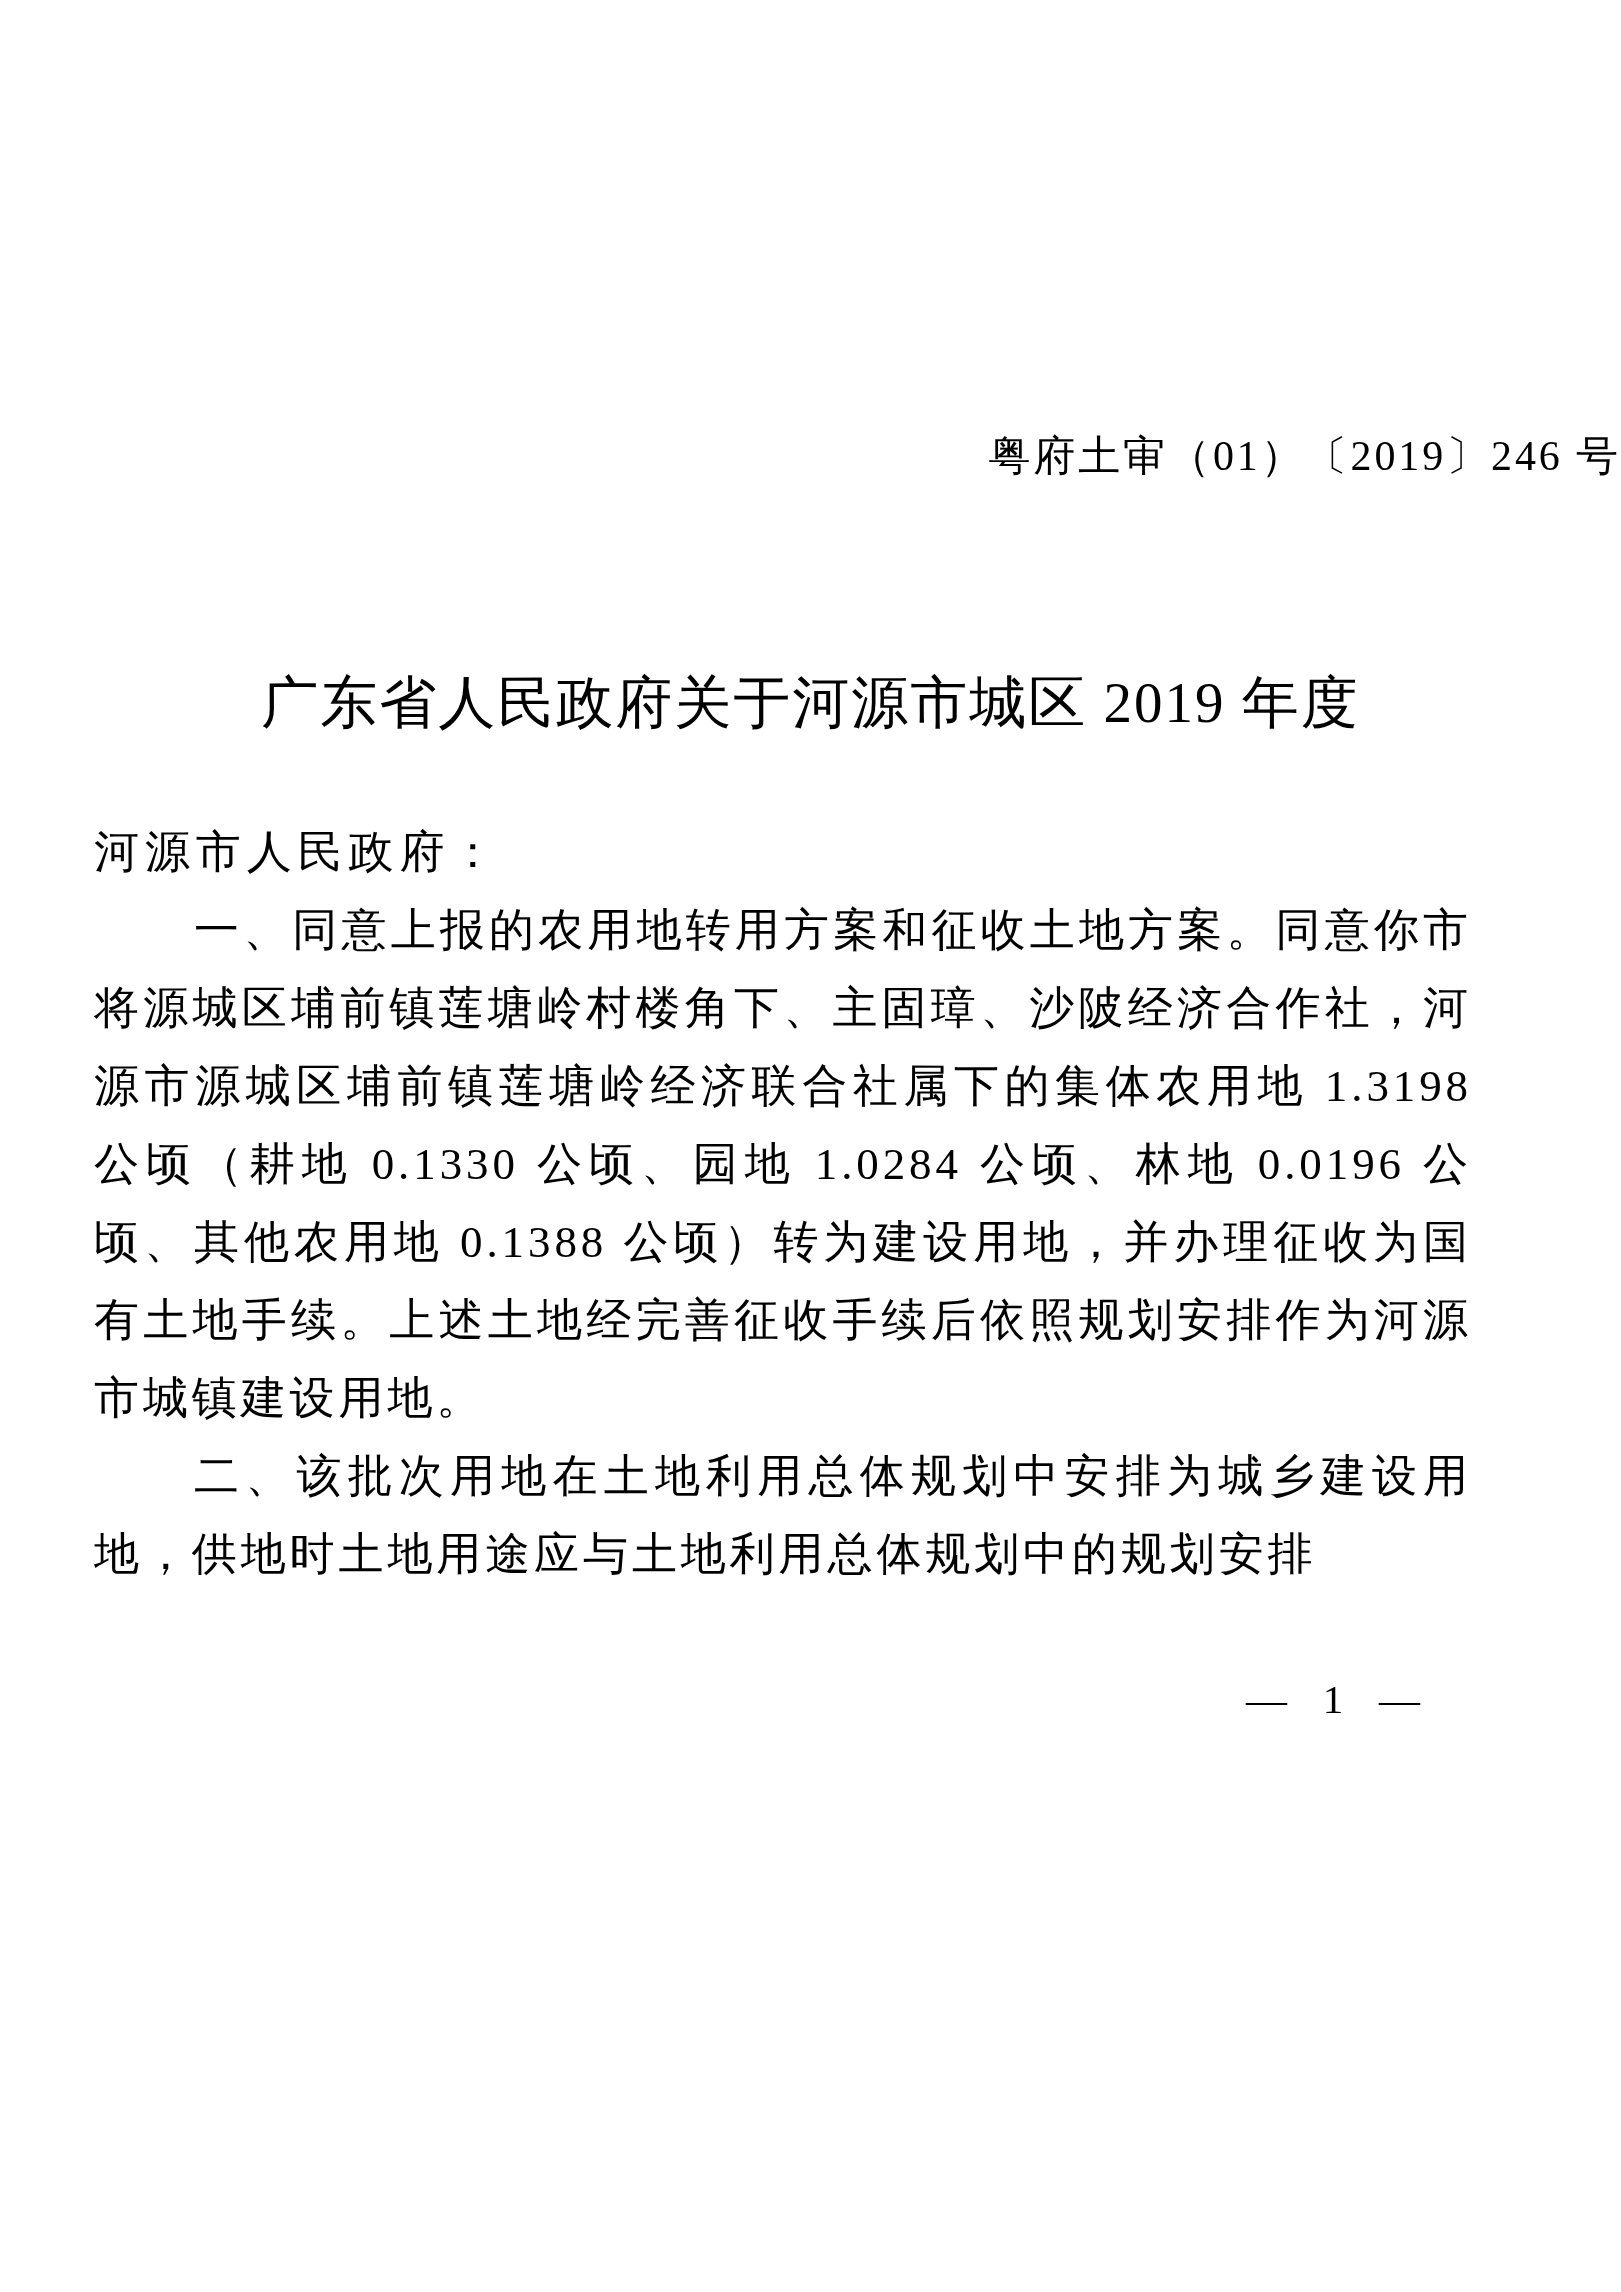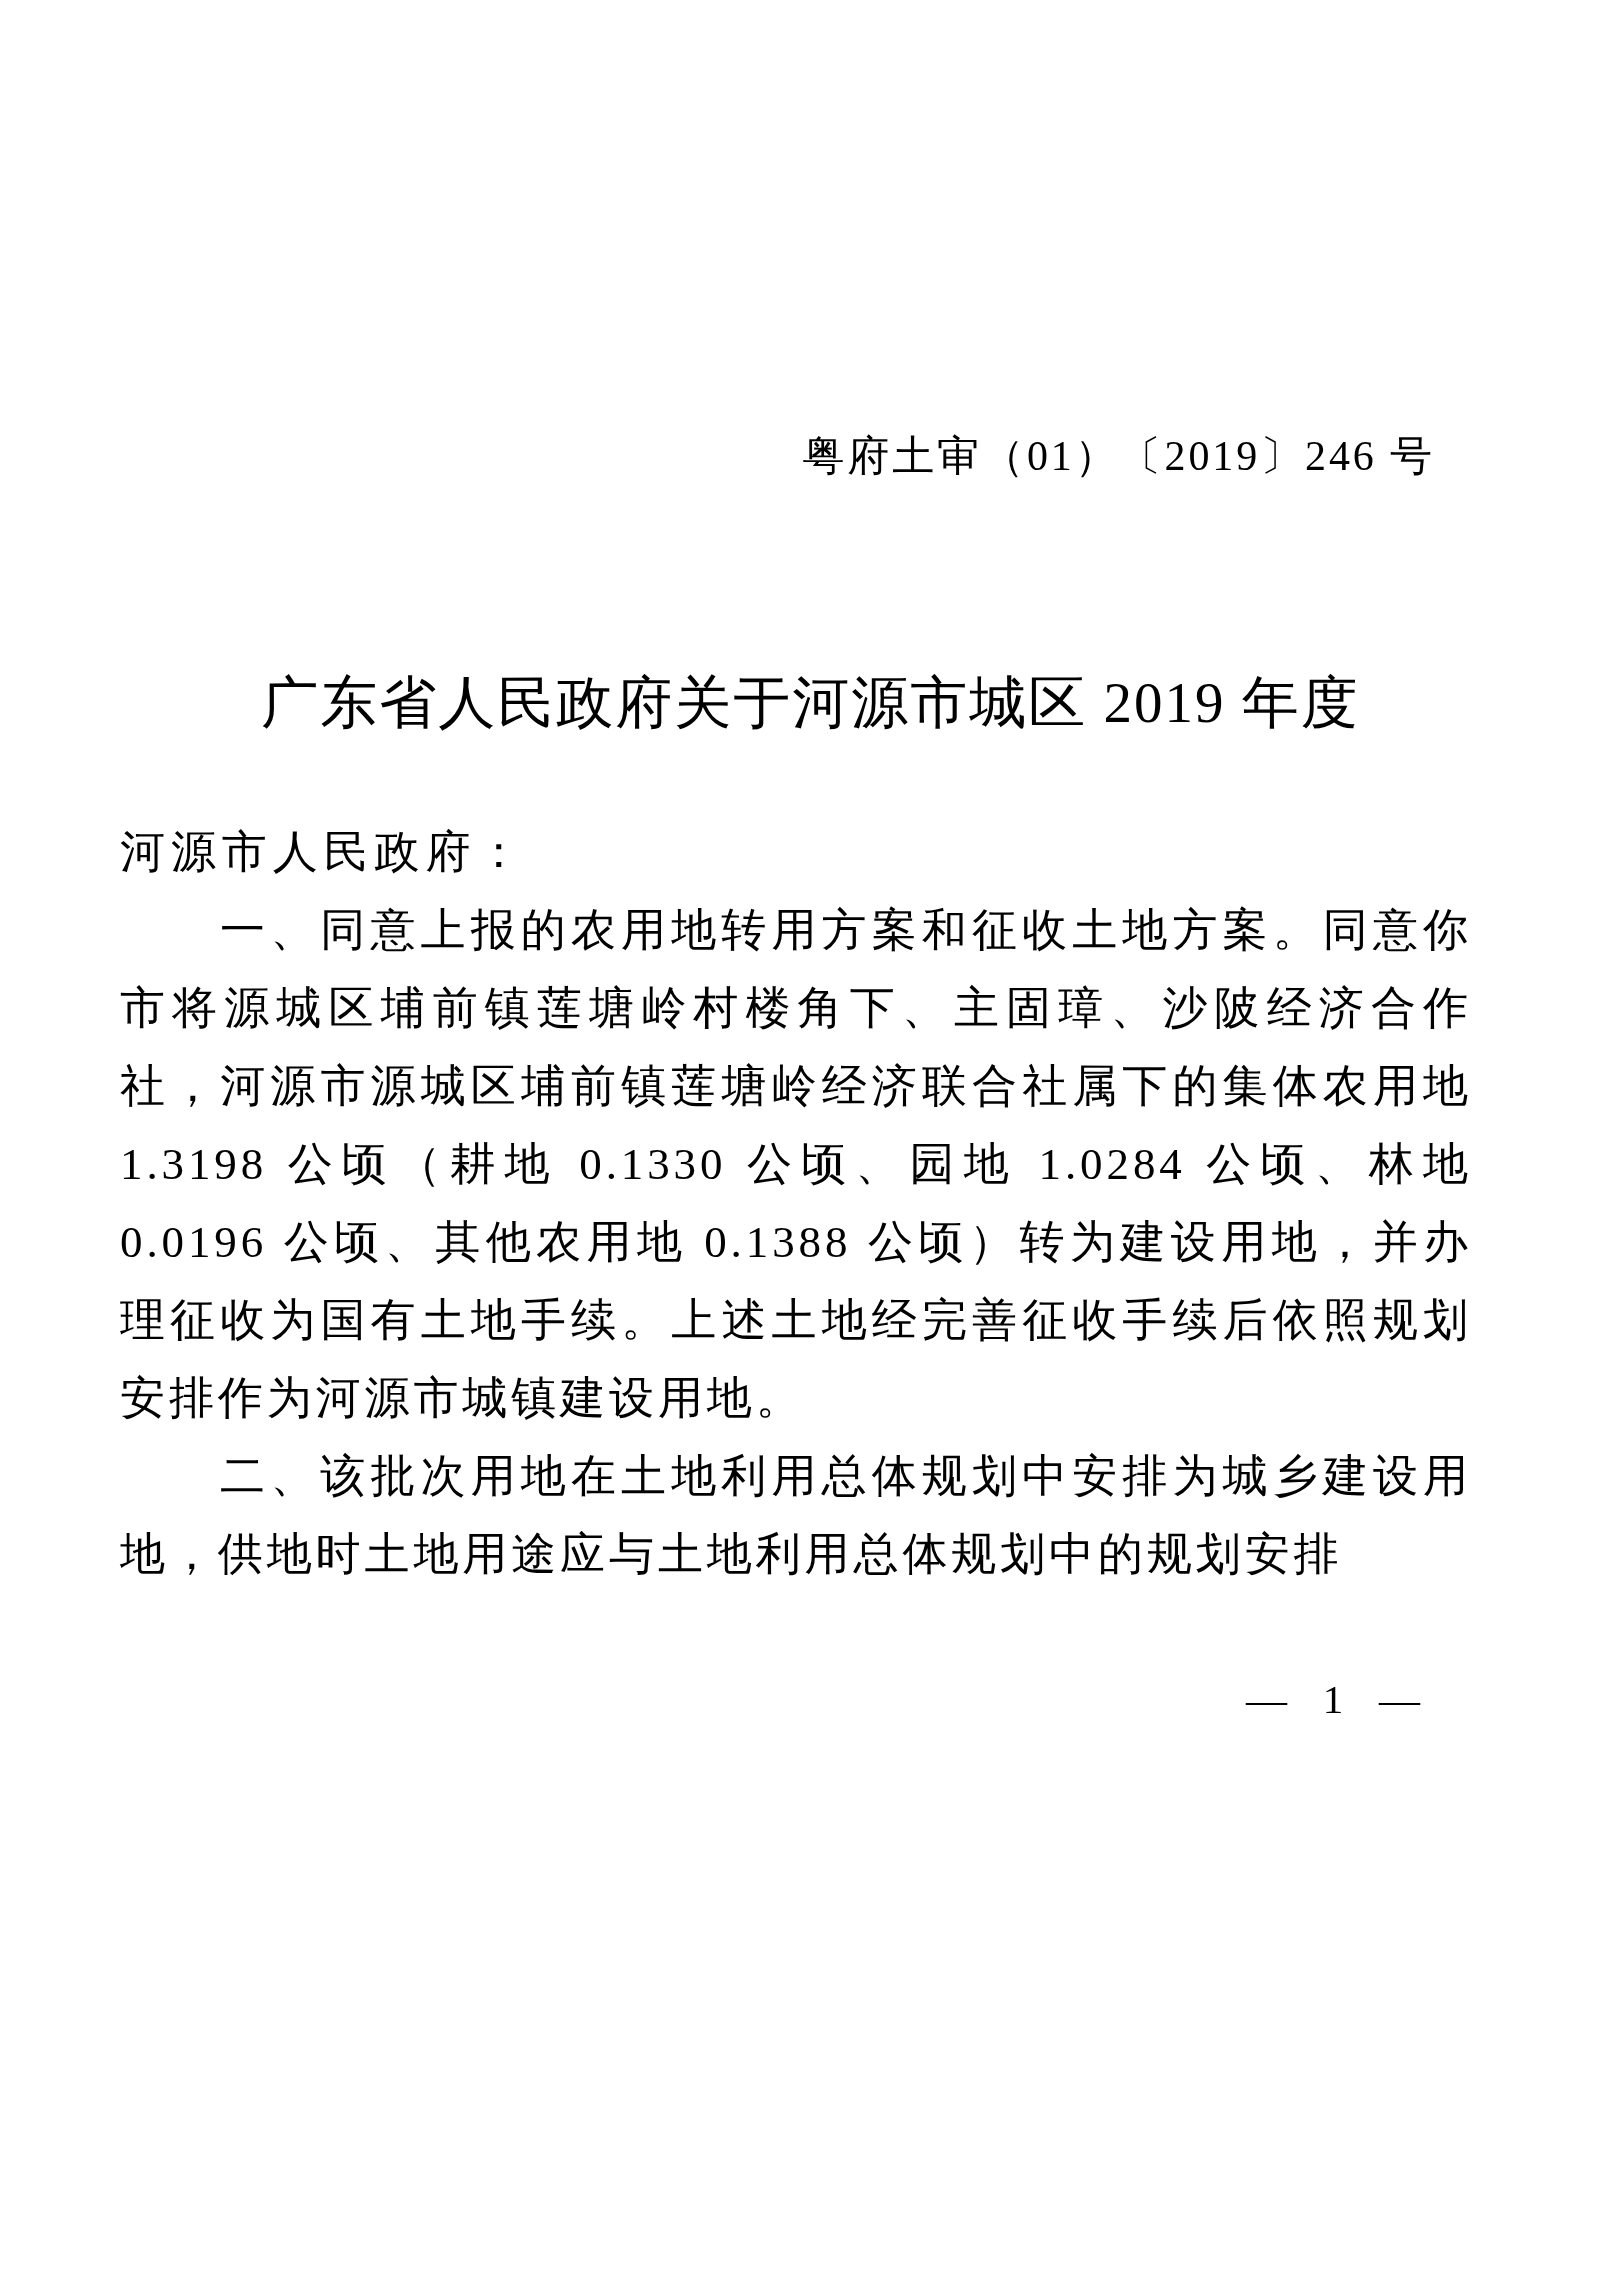--- a/index.html
+++ b/index.html
@@ -13,39 +13,38 @@
     height: 2293px;
     margin: 0 auto;
     background: #ffffff;
     color: #000000;
     font-family: "Liberation Serif", "DejaVu Serif", serif;
     overflow: hidden;
     box-sizing: border-box;
   }
   .doc-number {
     margin-top: 429px;
-    padding-right: 186px;
     text-align: right;
     font-size: 42px;
     line-height: 55px;
     letter-spacing: 2.9px;
     white-space: nowrap;
     margin-left: 40px;
   }
   .doc-title {
     margin-top: 174px;
     text-align: center;
     font-weight: normal;
     font-size: 57px;
     line-height: 90px;
     letter-spacing: 2px;
   }
   .doc-body {
     margin-top: 65px;
-    padding-left: 120px;
+    padding-left: 94px;
     padding-right: 149px;
     font-size: 45px;
     line-height: 78px;
     letter-spacing: 3.9px;
     text-align: justify;
     text-justify: inter-ideograph;
   }
   .salutation {
     text-align: left;
     letter-spacing: 5.9px;

